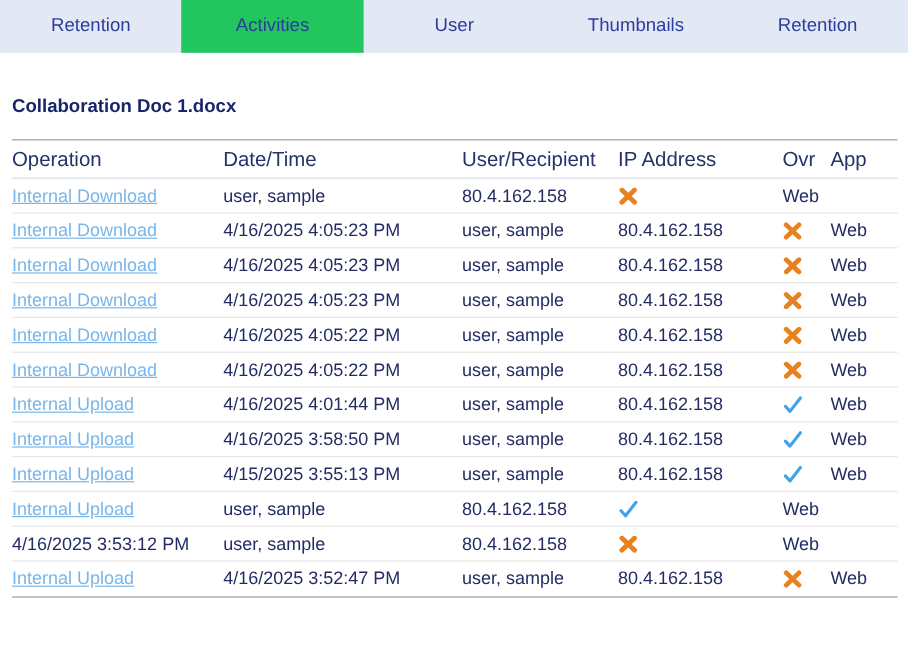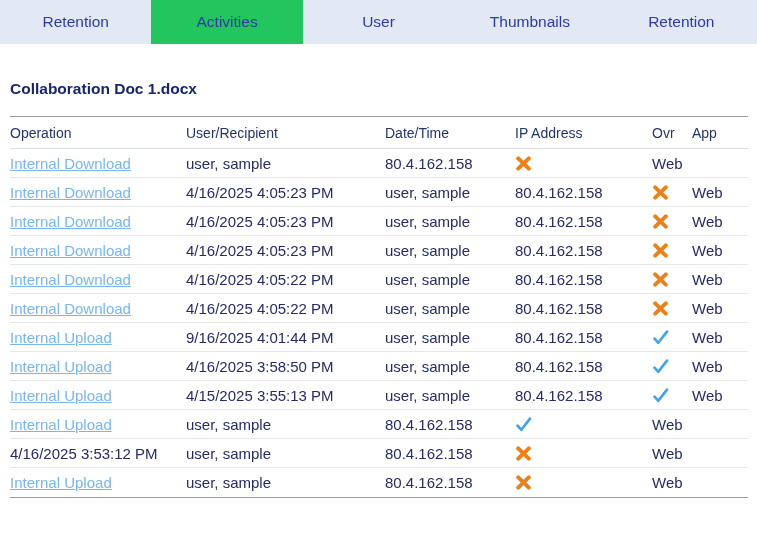--- a/index.html
+++ b/index.html
@@ -68,21 +68,21 @@
   .tr.head{
     height:32px;
     border-bottom:1px solid var(--header-sep);
   }
   .tr.body-row{
     height:29px;
     border-bottom:1px solid var(--border-light);
   }
   .tr.body-row:last-child{border-bottom:none;}
   .th{
-    font-size:14px;
+    font-size:17px;
     color:var(--header-text);
   }
   .td{
     font-size:15px;
     color:var(--body-text);
     white-space:nowrap;
     overflow:hidden;
   }
   .td a{
     color:var(--link-color);
@@ -116,22 +116,22 @@
     <div class="tab">Thumbnails</div>
     <div class="tab">Retention</div>
   </div>
 
 <div class="content">
   <div class="doc-title">Collaboration Doc 1.docx</div>
 
   <div class="activity-table">
     <div class="tr head" id="table-head">
         <div class="th">Operation</div>
+        <div class="th">Date/Time</div>
         <div class="th">User/Recipient</div>
-        <div class="th">Date/Time</div>
         <div class="th">IP Address</div>
         <div class="th">Ovr</div>
         <div class="th">App</div>
       </div>
     <div id="table-body">
         <div class="tr body-row">
           <div class="td"><a>Internal Download</a></div>
           <div class="td">user, sample</div>
           <div class="td">80.4.162.158</div>
           <div class="td ovr">
@@ -202,21 +202,21 @@
           <div class="td ovr">
             <svg class="ovr-icon" viewBox="0 0 17 15">
               <line x1="3.2" y1="2.4" x2="13.8" y2="12.6" stroke="var(--x-color)" stroke-width="4" stroke-linecap="round"></line>
               <line x1="13.8" y1="2.4" x2="3.2" y2="12.6" stroke="var(--x-color)" stroke-width="4" stroke-linecap="round"></line>
             </svg>
           </div>
           <div class="td">Web</div>
         </div>
         <div class="tr body-row">
           <div class="td"><a>Internal Upload</a></div>
-          <div class="td">9/16/2025 4:01:44 PM</div>
+          <div class="td">4/16/2025 4:01:44 PM</div>
           <div class="td">user, sample</div>
           <div class="td">80.4.162.158</div>
           <div class="td ovr">
             <svg class="ovr-icon" viewBox="0 0 17 15">
               <path d="M2.5 8.6 L6.3 12.8 L15 1.6" fill="none" stroke="var(--check-color)" stroke-width="2.6" stroke-linecap="round" stroke-linejoin="round"></path>
             </svg>
           </div>
           <div class="td">Web</div>
         </div>
         <div class="tr body-row">
@@ -261,20 +261,21 @@
           <div class="td ovr">
             <svg class="ovr-icon" viewBox="0 0 17 15">
               <line x1="3.2" y1="2.4" x2="13.8" y2="12.6" stroke="var(--x-color)" stroke-width="4" stroke-linecap="round"></line>
               <line x1="13.8" y1="2.4" x2="3.2" y2="12.6" stroke="var(--x-color)" stroke-width="4" stroke-linecap="round"></line>
             </svg>
           </div>
           <div class="td">Web</div>
         </div>
         <div class="tr body-row">
           <div class="td"><a>Internal Upload</a></div>
+          <div class="td">4/16/2025 3:52:47 PM</div>
           <div class="td">user, sample</div>
           <div class="td">80.4.162.158</div>
           <div class="td ovr">
             <svg class="ovr-icon" viewBox="0 0 17 15">
               <line x1="3.2" y1="2.4" x2="13.8" y2="12.6" stroke="var(--x-color)" stroke-width="4" stroke-linecap="round"></line>
               <line x1="13.8" y1="2.4" x2="3.2" y2="12.6" stroke="var(--x-color)" stroke-width="4" stroke-linecap="round"></line>
             </svg>
           </div>
           <div class="td">Web</div>
         </div>

